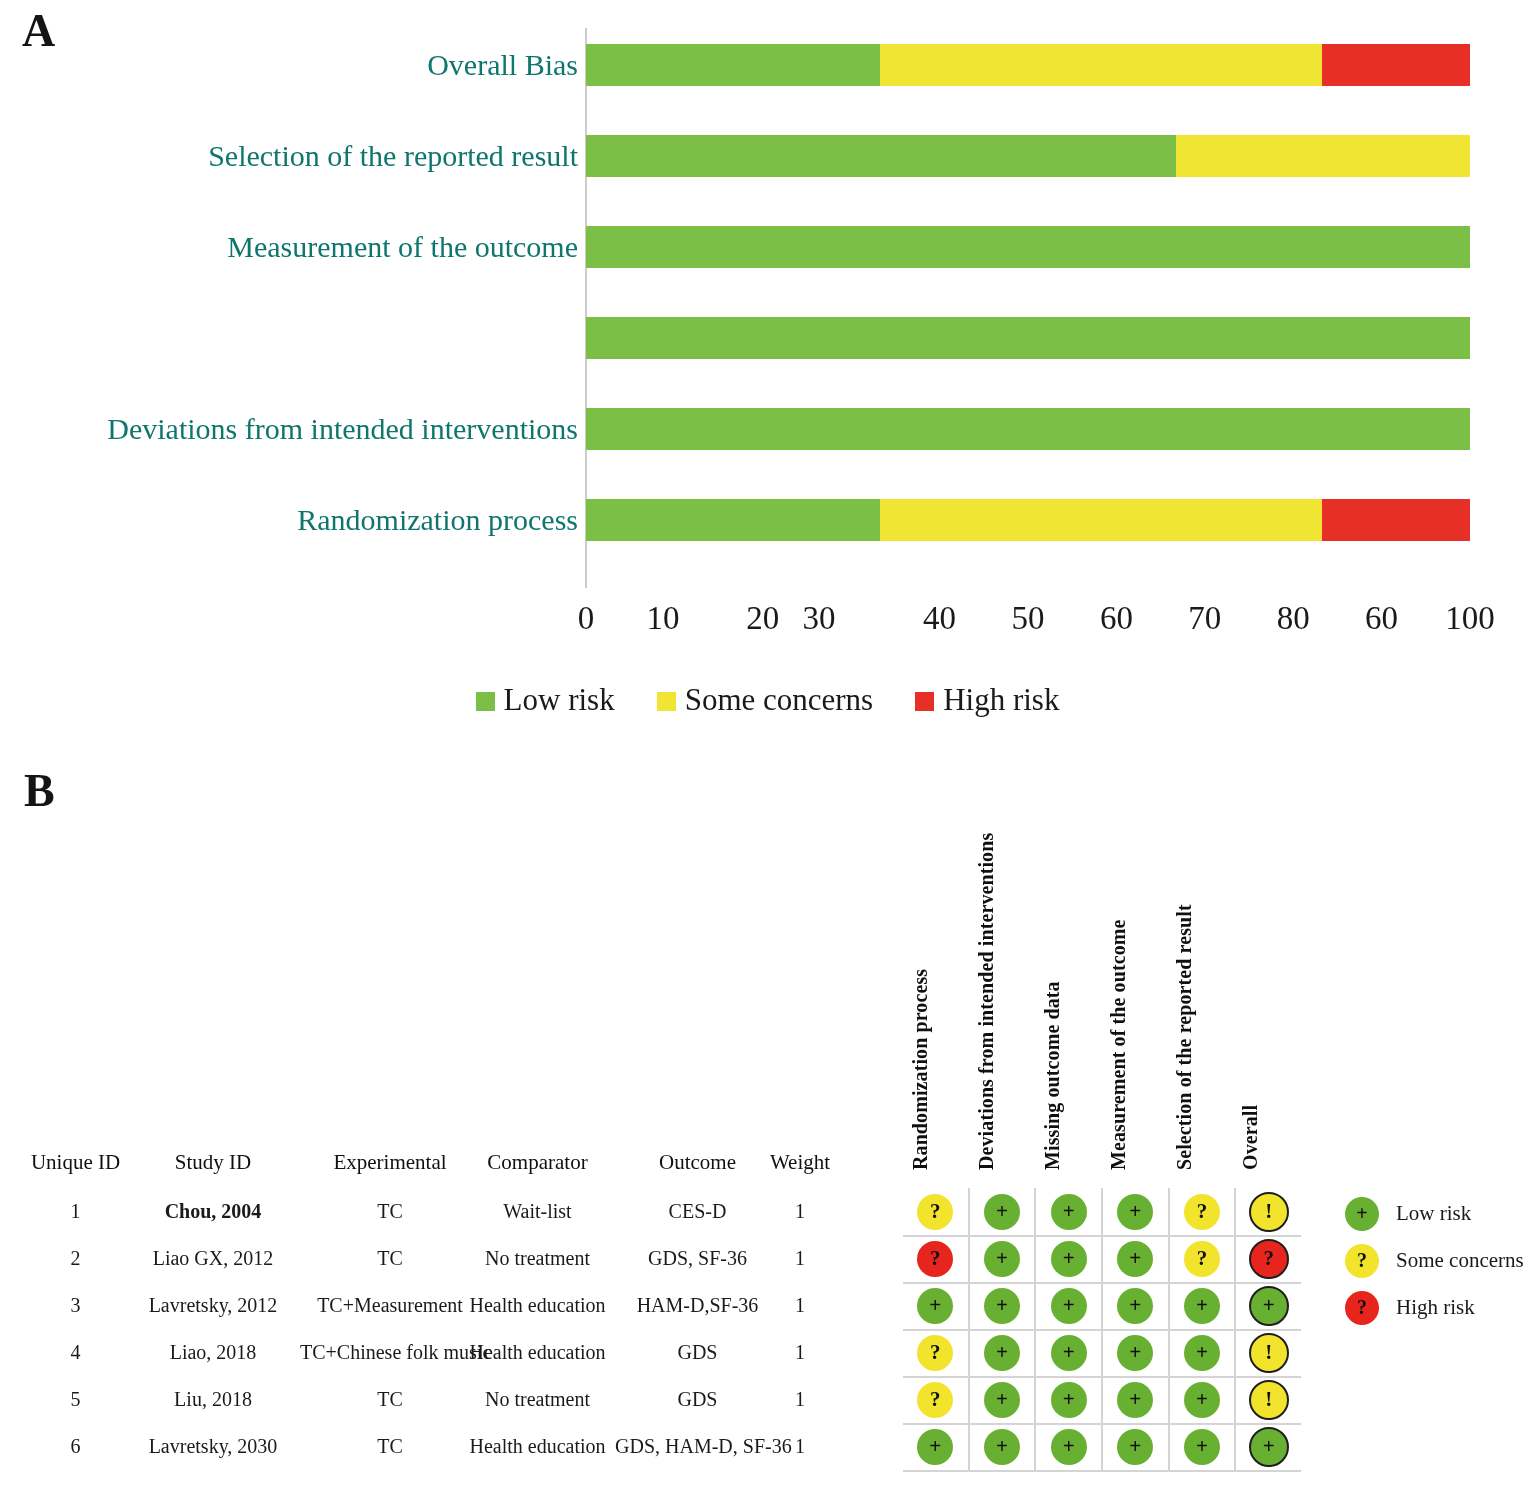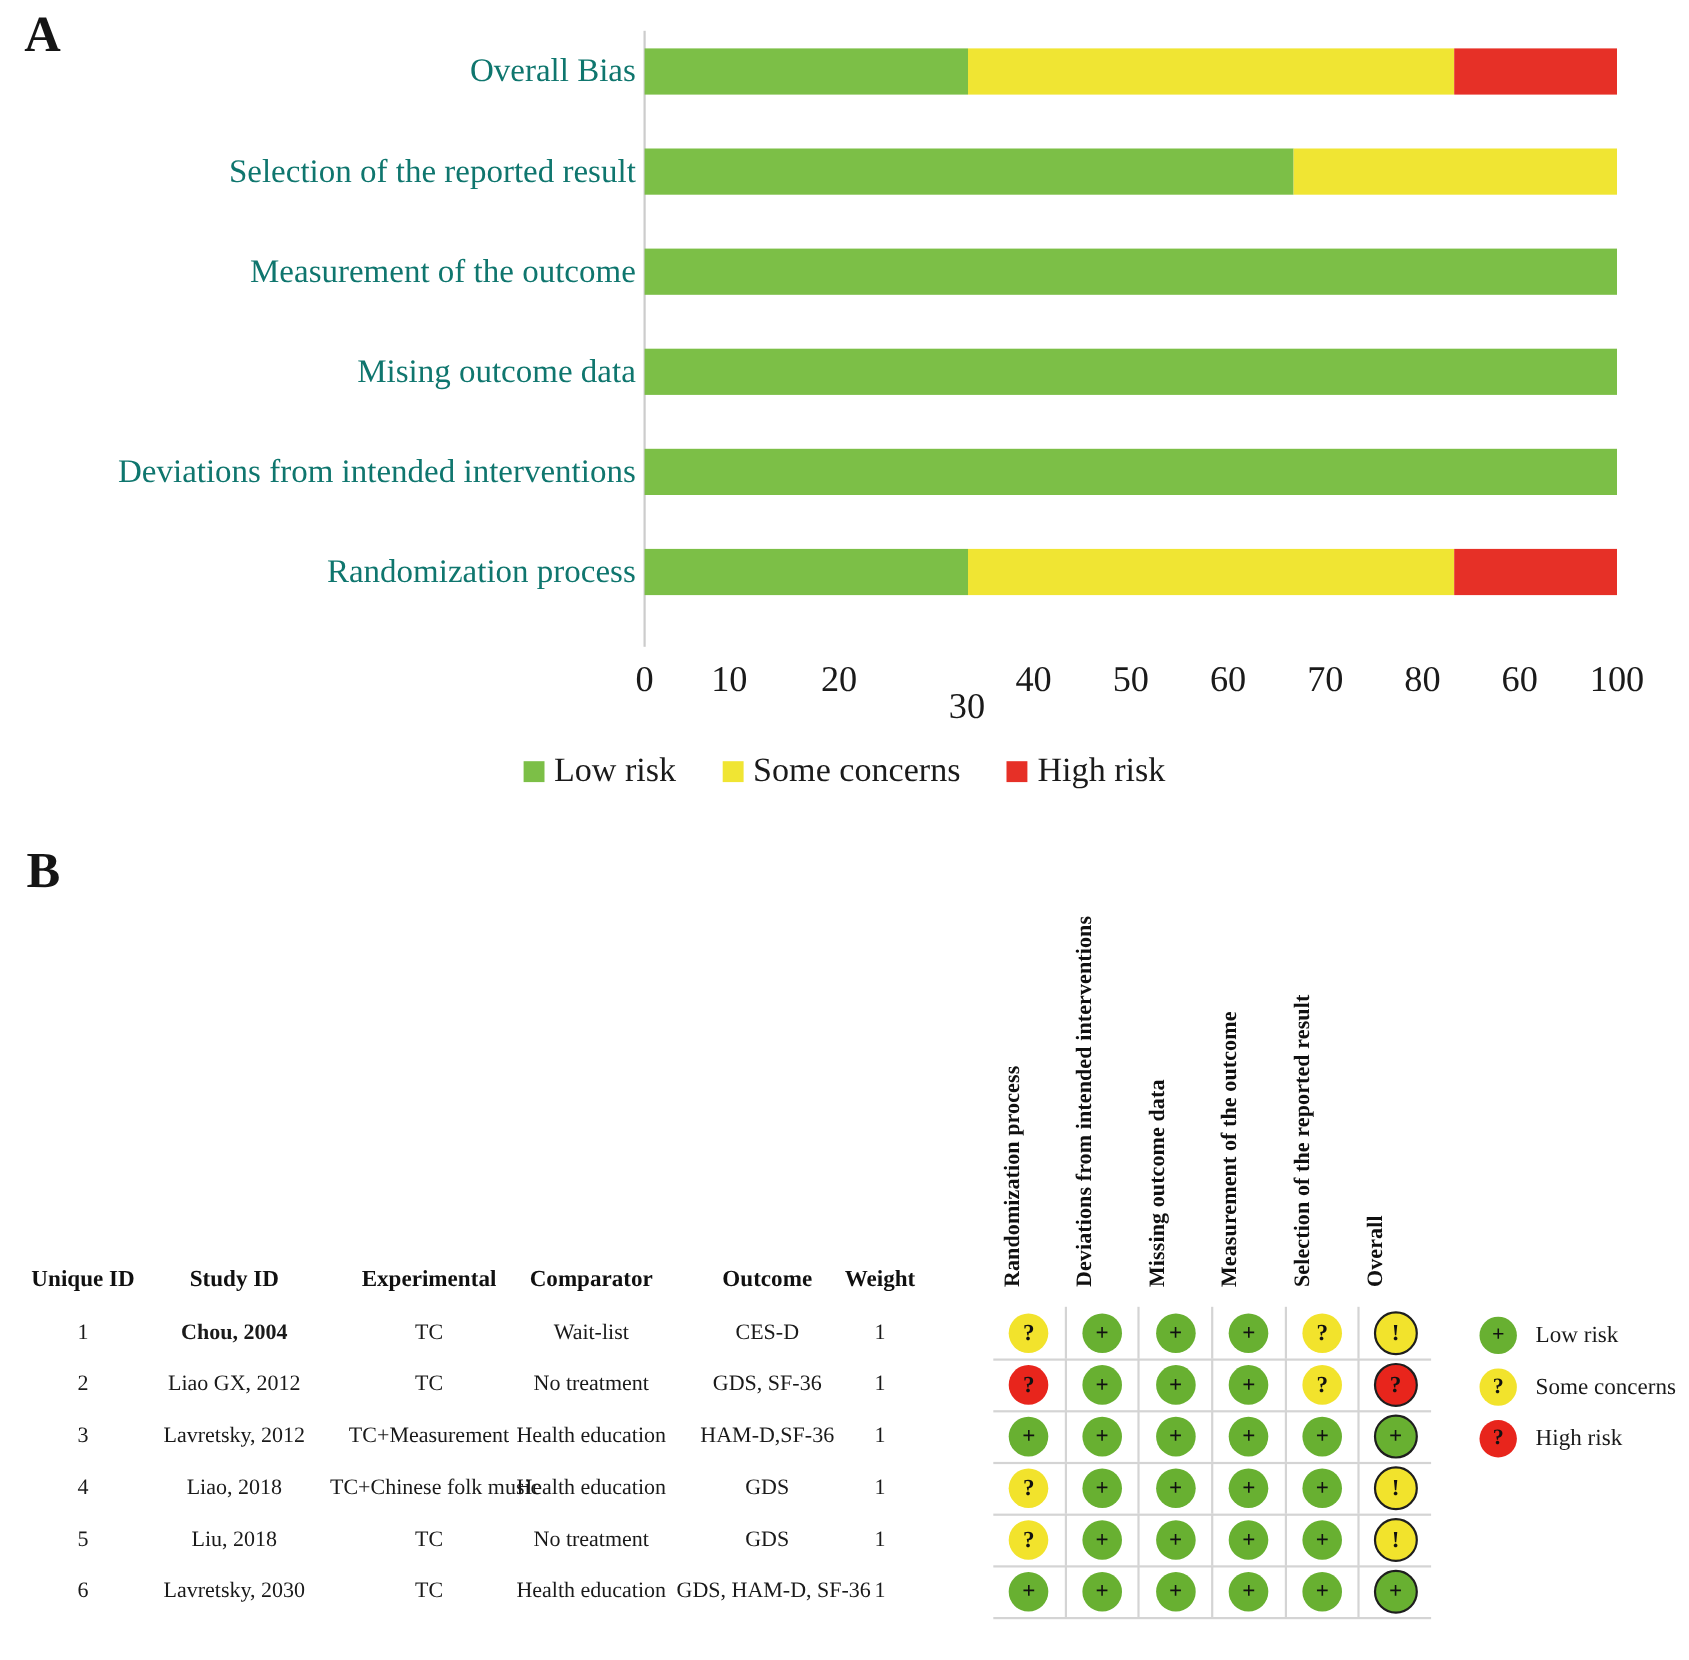--- a/index.html
+++ b/index.html
@@ -161,21 +161,21 @@
     position: absolute;
     left: 0;
     top: 410px;
     width: 900px;
     height: 40px;
   }
   .txt-head {
     position: absolute;
     top: 0;
     font-size: 21px;
-    font-weight: bold;
+    font-weight: normal;
     text-align: center;
     white-space: nowrap;
     color: #101010;
   }
 
   
   .rowB-text {
     position: absolute;
     left: 0;
     width: 900px;
@@ -294,21 +294,20 @@
           <div class="seg some" style="left: 589.628px; width: 294.372px; background: rgb(240, 229, 51);"></div>
         </div>
       </div>
       <div class="rowA" style="top: 206px;">
         <div class="rowA-label">Measurement of the outcome</div>
         <div class="rowA-track">
           <div class="seg low" style="left: 0px; width: 884px; background: rgb(124, 191, 71);"></div>
         </div>
       </div>
       <div class="rowA" style="top: 297px;">
-        <div class="rowA-label">Mising outcome data</div>
         <div class="rowA-track">
           <div class="seg low" style="left: 0px; width: 884px; background: rgb(124, 191, 71);"></div>
         </div>
       </div>
       <div class="rowA" style="top: 388px;">
         <div class="rowA-label">Deviations from intended interventions</div>
         <div class="rowA-track">
           <div class="seg low" style="left: 0px; width: 884px; background: rgb(124, 191, 71);"></div>
         </div>
       </div>
@@ -319,21 +318,21 @@
           <div class="seg some" style="left: 294.372px; width: 442px; background: rgb(240, 229, 51);"></div>
           <div class="seg high" style="left: 736.372px; width: 147.628px; background: rgb(230, 48, 39);"></div>
         </div>
       </div>
     </div>
 
   <div id="xaxis">
       <div class="xtick" style="left: 586px;">0</div>
       <div class="xtick" style="left: 663px;">10</div>
       <div class="xtick" style="left: 762.8px;">20</div>
-      <div class="xtick" style="left: 879px; margin-top: 25px;">30</div>
+      <div class="xtick" style="left: 819px;">30</div>
       <div class="xtick" style="left: 939.6px;">40</div>
       <div class="xtick" style="left: 1028px;">50</div>
       <div class="xtick" style="left: 1116.4px;">60</div>
       <div class="xtick" style="left: 1204.8px;">70</div>
       <div class="xtick" style="left: 1293.2px;">80</div>
       <div class="xtick" style="left: 1381.6px;">60</div>
       <div class="xtick" style="left: 1470px;">100</div>
     </div>
 
   <div id="legend-a">

